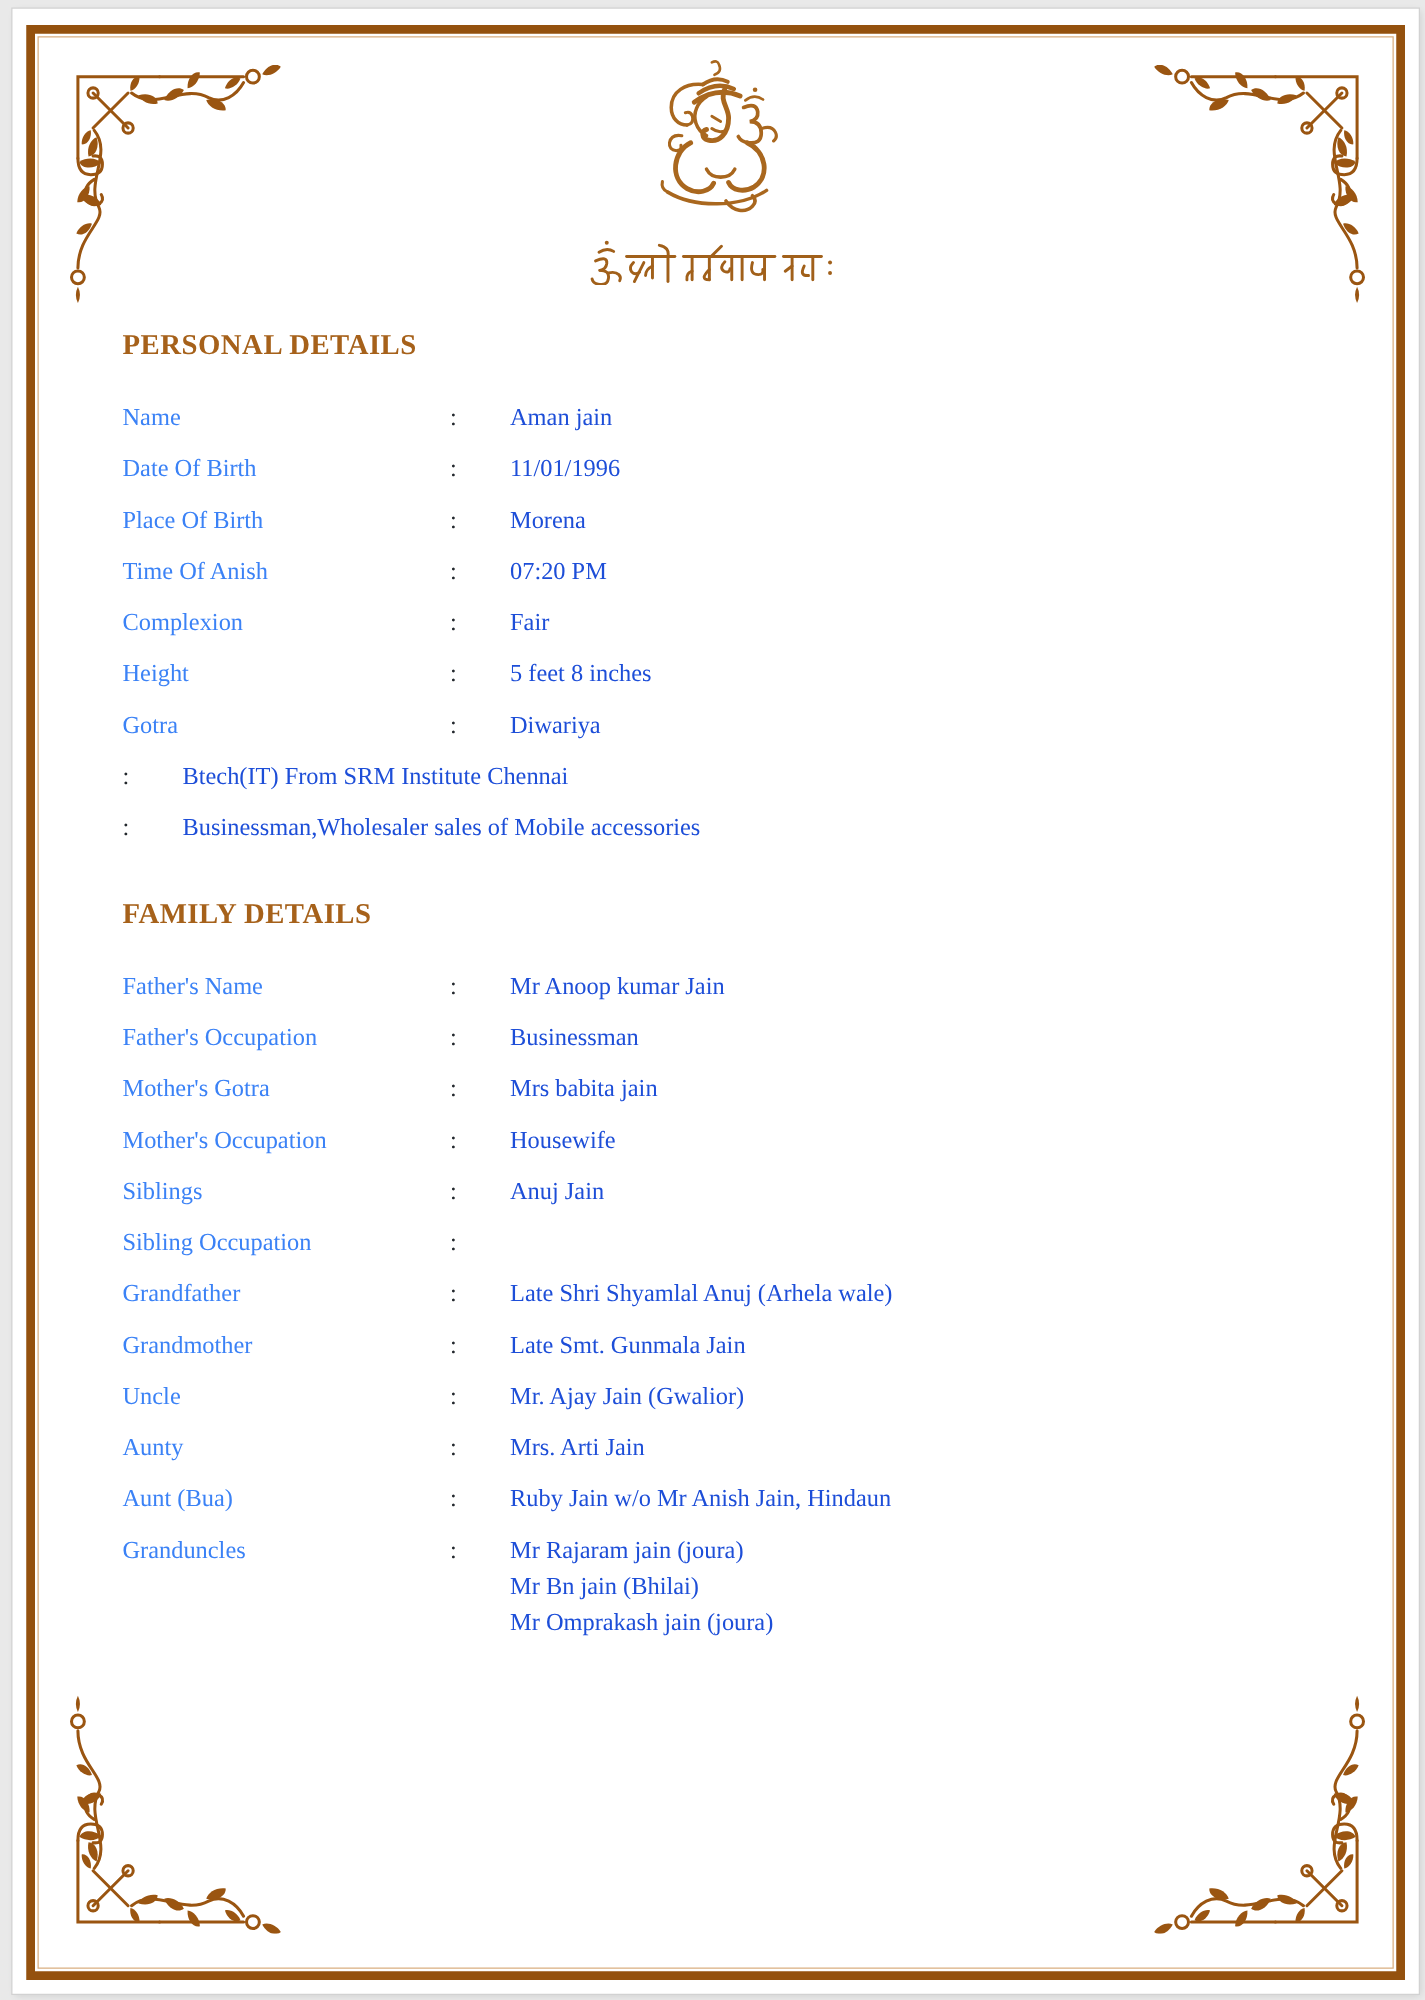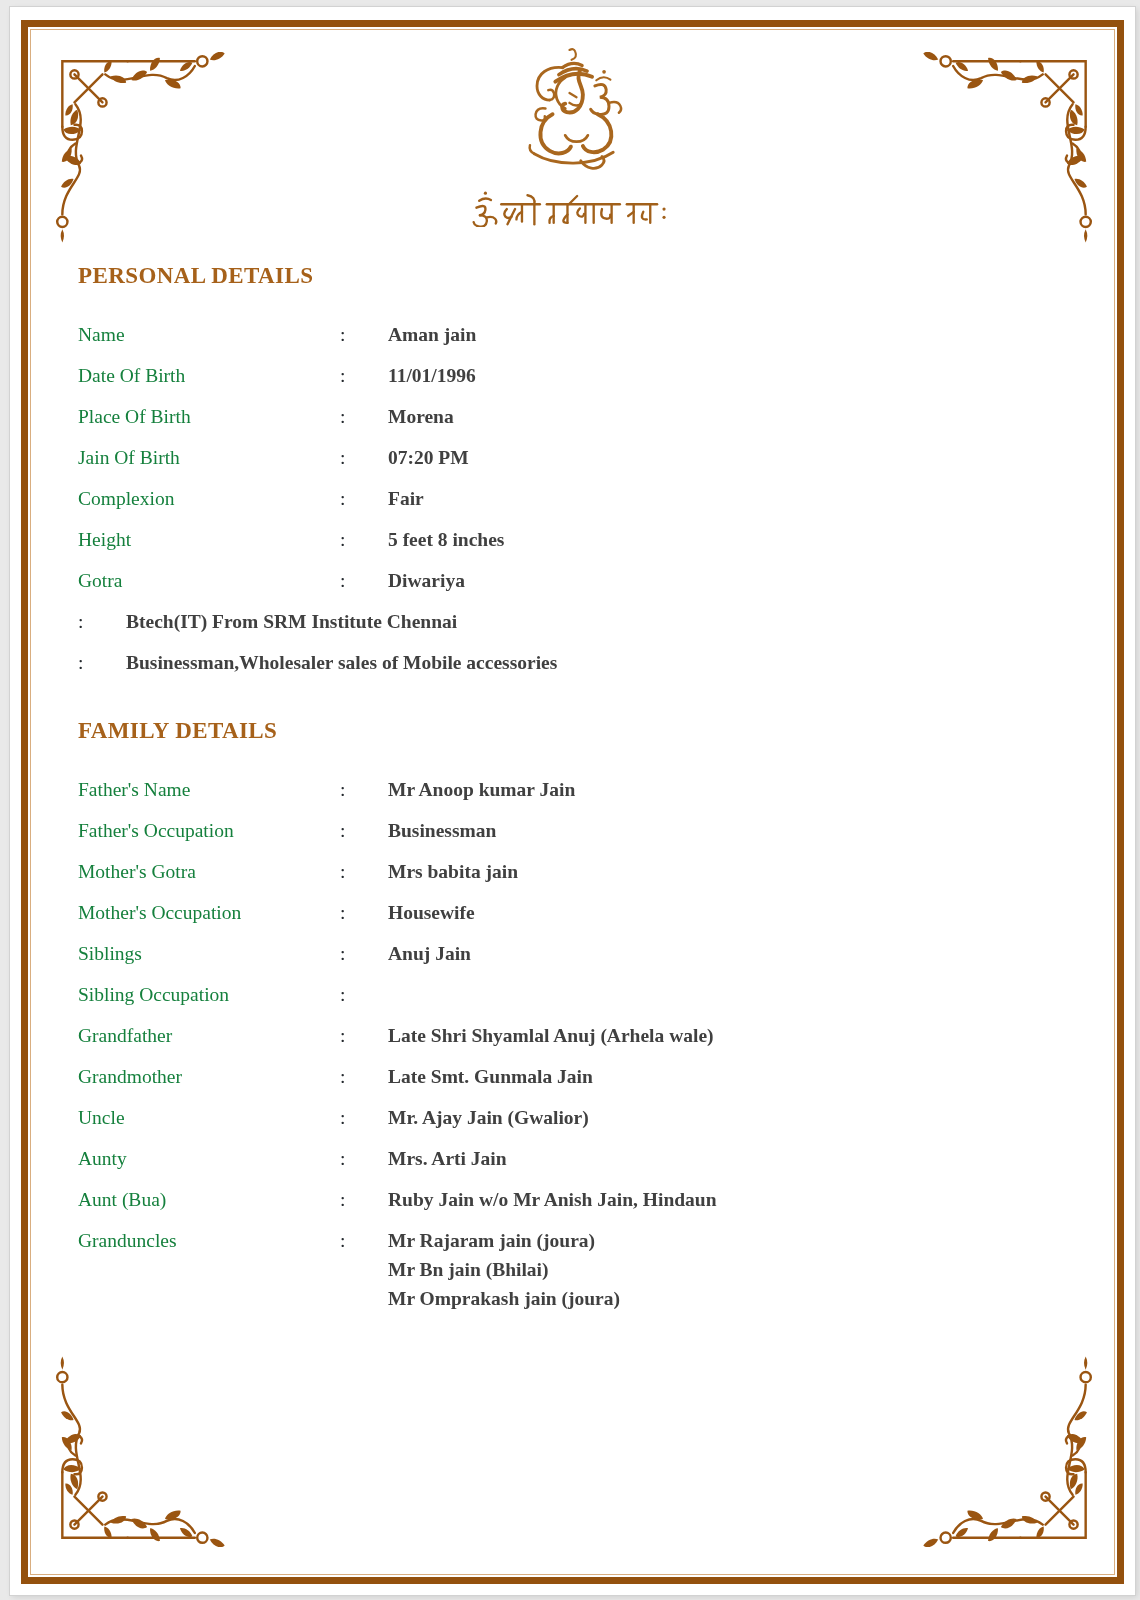--- a/index.html
+++ b/index.html
@@ -32,31 +32,31 @@
   
   .masthead{position:absolute;top:38px;left:0;right:0;text-align:center;color:#A9671E;}
   .ganesha svg{width:120px;height:132px;display:inline-block;}
   .mantra{margin-top:6px;}
   .mantra svg{width:212px;height:40px;display:inline-block;color:#A1601A;}
   .sr-only{
     position:absolute;width:1px;height:1px;overflow:hidden;
     clip:rect(0 0 0 0);white-space:nowrap;
   }
   
-  main{position:absolute;left:68px;right:50px;top:255px;}
+  main{position:absolute;left:88px;right:50px;top:255px;}
   .sec-title{
     font-size:23px;font-weight:bold;color:#A6611A;
     letter-spacing:.4px;margin:0 0 30px 0;line-height:28px;
   }
   section + section .sec-title{margin-top:40px;}
   .row{display:flex;align-items:flex-start;margin-bottom:12px;
        font-size:19.5px;line-height:29px;}
-  .row .lbl{width:262px;color:#15803d;flex:none;}
+  .row .lbl{width:262px;color:#3b82f6;flex:none;}
   .row .sep{width:48px;color:#23282D;flex:none;}
-  .row .val{color:#404040;white-space:pre-line;font-weight:bold;}
+  .row .val{color:#1d4ed8;white-space:pre-line;}
 </style>
 </head>
 <body>
 
 <svg width="0" height="0" style="position:absolute" aria-hidden="true">
   <defs>
     <path id="lf" d="M0 0 C8 -11 22 -14 28 -6 C20 3 7 5 0 0 Z"></path>
     <symbol id="sym-orn" viewBox="0 0 210 210">
       <g stroke="currentColor" stroke-width="2.6" fill="none" stroke-linecap="round">
         <path d="M10 80 L10 10 L80 10"></path>
@@ -211,21 +211,21 @@
     <span class="val">11/01/1996</span>
   </div>
 
   <div class="row">
     <span class="lbl">Place Of Birth</span>
     <span class="sep">:</span>
     <span class="val">Morena</span>
   </div>
 
   <div class="row">
-    <span class="lbl">Jain Of Birth</span>
+    <span class="lbl">Time Of Anish</span>
     <span class="sep">:</span>
     <span class="val">07:20 PM</span>
   </div>
 
   <div class="row">
     <span class="lbl">Complexion</span>
     <span class="sep">:</span>
     <span class="val">Fair</span>
   </div>
 

